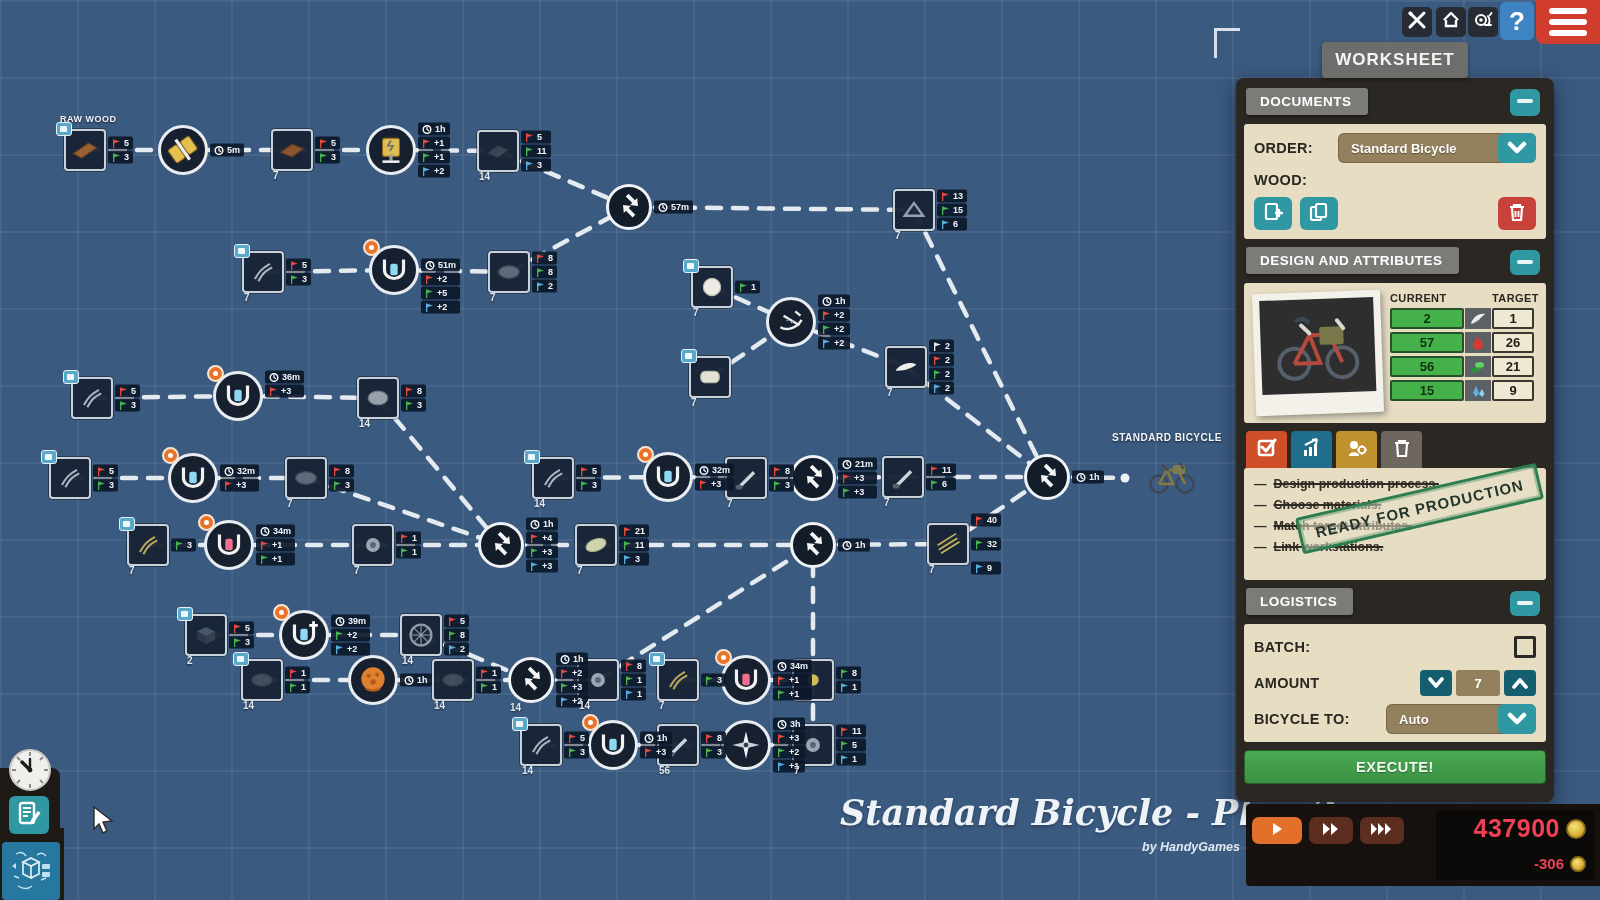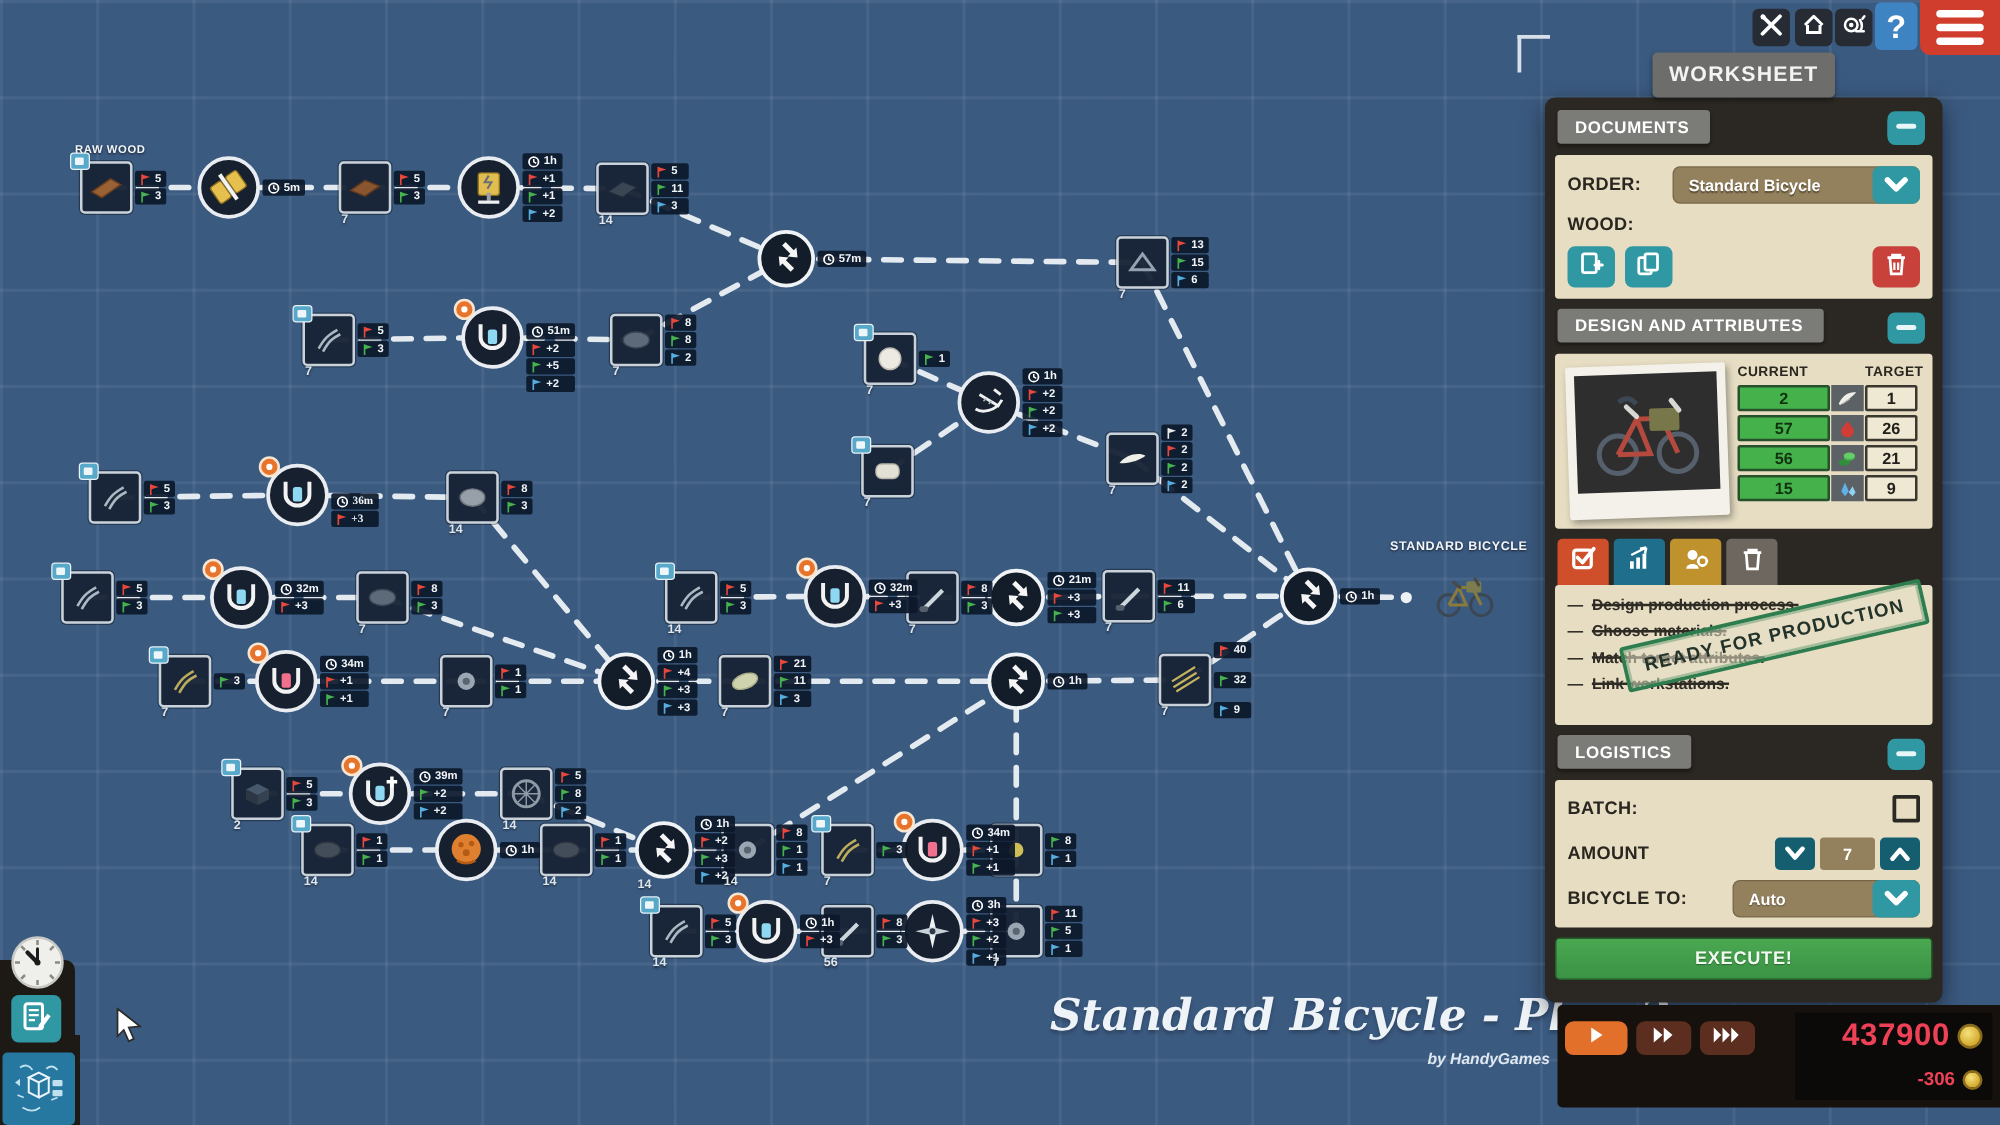--- a/index.html
+++ b/index.html
@@ -547,21 +547,21 @@
           <span>3</span>
         </div>
       </div>
       <div class="ntag" style="left: 63px; top: 370px;"></div>
       <div class="node proc" style="left: 238px; top: 396px;">
         <svg width="36" height="36" viewBox="0 0 34 34">
           <path d="M8 7 v10 a9 8 0 0 0 18 0 V7" fill="none" stroke="#f2f2f2" stroke-width="3"></path>
           <rect x="13.5" y="11" width="7" height="11" rx="2" fill="#8fd8f2"></rect>
         </svg>
       </div>
-      <div class="nbadges" style="left: 265px; top: 408px; font-family: Liberation Serif, serif;">
+      <div class="nbadges" style="left: 265px; top: 384px;">
         <div class="nbadge">
           <svg width="10" height="10" viewBox="0 0 10 10">
             <circle cx="5" cy="5" r="3.8" fill="none" stroke="#fff" stroke-width="1.4"></circle>
             <path d="M5 2.6 V5 L7 6.2" stroke="#fff" stroke-width="1.2" fill="none"></path>
           </svg>
           <span>36m</span>
         </div>
         <div class="nbadge">
           <svg width="9" height="10" viewBox="0 0 9 10">
             <path d="M1.5 1 L8 3 L1.5 5 Z" fill="#e8483c"></path>

